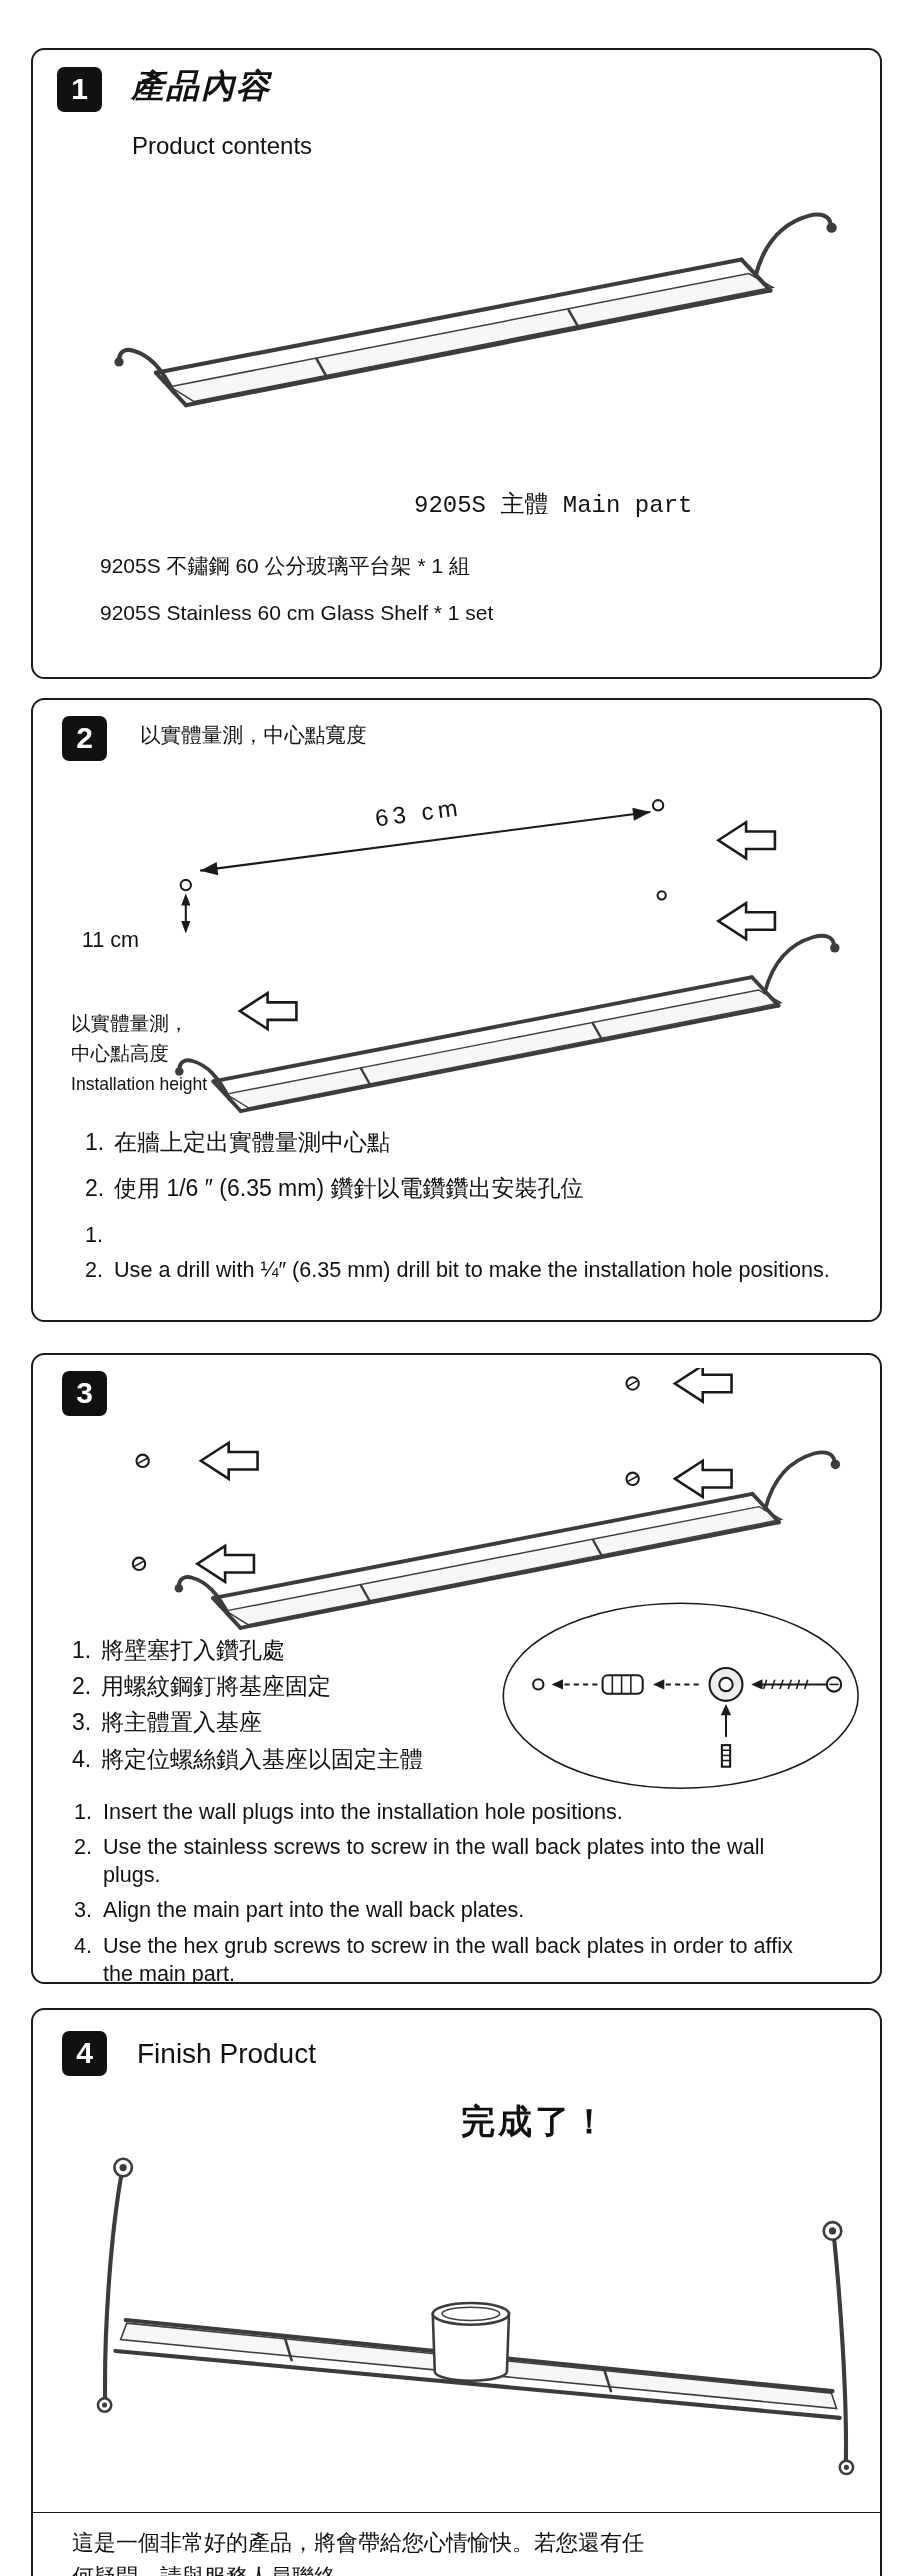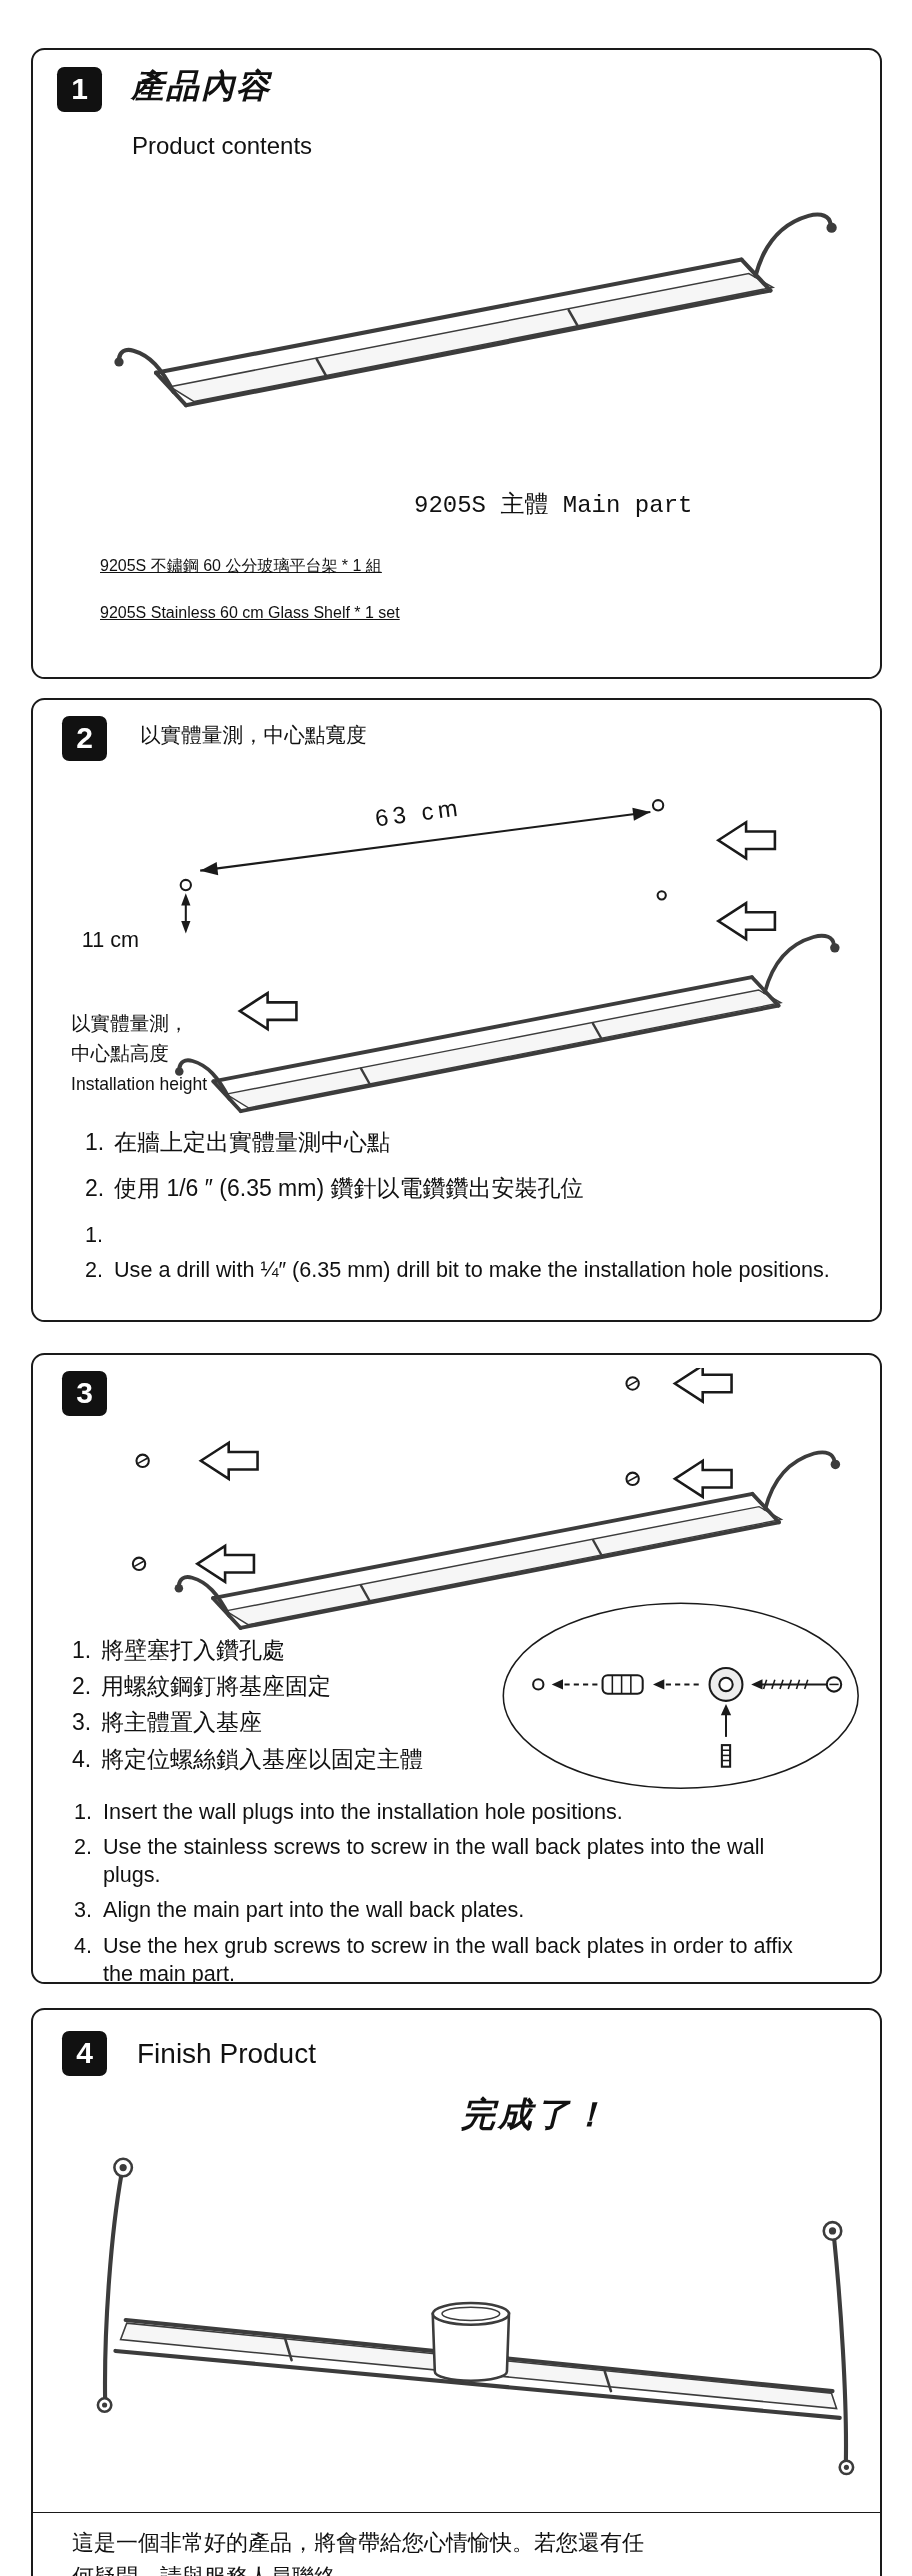--- a/index.html
+++ b/index.html
@@ -20,21 +20,21 @@
   #box4{height:659px;}
   .abs{position:absolute;}
   .badge{
     position:absolute;width:45px;height:45px;background:#111;border-radius:7.2px;
     color:#fff;font-size:30px;font-weight:bold;
     display:flex;align-items:center;justify-content:center;
   }
   .title-zh{font-size:33px;font-weight:bold;letter-spacing:2.1px;}
   .title-en{font-size:24px;}
   .part-label{font-size:24px;}
-  .contents-line{font-size:16px;line-height:47px;white-space:nowrap;text-decoration:underline;}
+  .contents-line{font-size:21px;line-height:47px;white-space:nowrap;}
   .note-zh{font-size:20.6px;}
   .note-en-small{font-size:15.5px;line-height:21.6px;}
   .step{display:flex;align-items:flex-start;}
   .step-num{flex:none;width:29px;}
   .steps-zh .step{margin-bottom:16.5px;}
   .steps-zh .step-num,.steps-zh .step-text{font-size:23px;line-height:29px;}
   .steps-en .step{margin-bottom:7.2px;}
   .steps-en .step-num,.steps-en .step-text{font-size:21.6px;line-height:28px;}
   .steps-en .step-text{max-width:721px;}
   .done-zh{font-size:34px;font-weight:bold;letter-spacing:3.1px;}
@@ -319,21 +319,21 @@
       <span class="step-text">Use the hex grub screws to screw in the wall back plates in order to affix the main part.</span>
     </div>
   </div>
 </div>
 
 <div class="box" id="box4">
   <div class="badge" style="left:29px;top:20.6px;">
     <span>4</span>
   </div>
   <div class="abs finish-title" style="left:104px;top:20.6px;">Finish Product</div>
-  <div class="abs done-zh" style="left:428px;top:82px;font-style:italic;">完成了！</div>
+  <div class="abs done-zh" style="left:428px;top:89px;">完成了！</div>
 
   <svg class="abs" style="left:5.2px;top:139px;" width="841" height="340" viewBox="0 0 1632 660">
 
     <g>
       <path class="tube" d="M 162,48 C 142,160 128,340 130,485"></path>
       <circle class="cap" cx="165" cy="36" r="17"></circle>
       <circle class="cap-in" cx="165" cy="36" r="7"></circle>
       <circle class="cap" cx="129" cy="497" r="13"></circle>
       <circle class="cap-in" cx="129" cy="497" r="5"></circle>
     </g>

